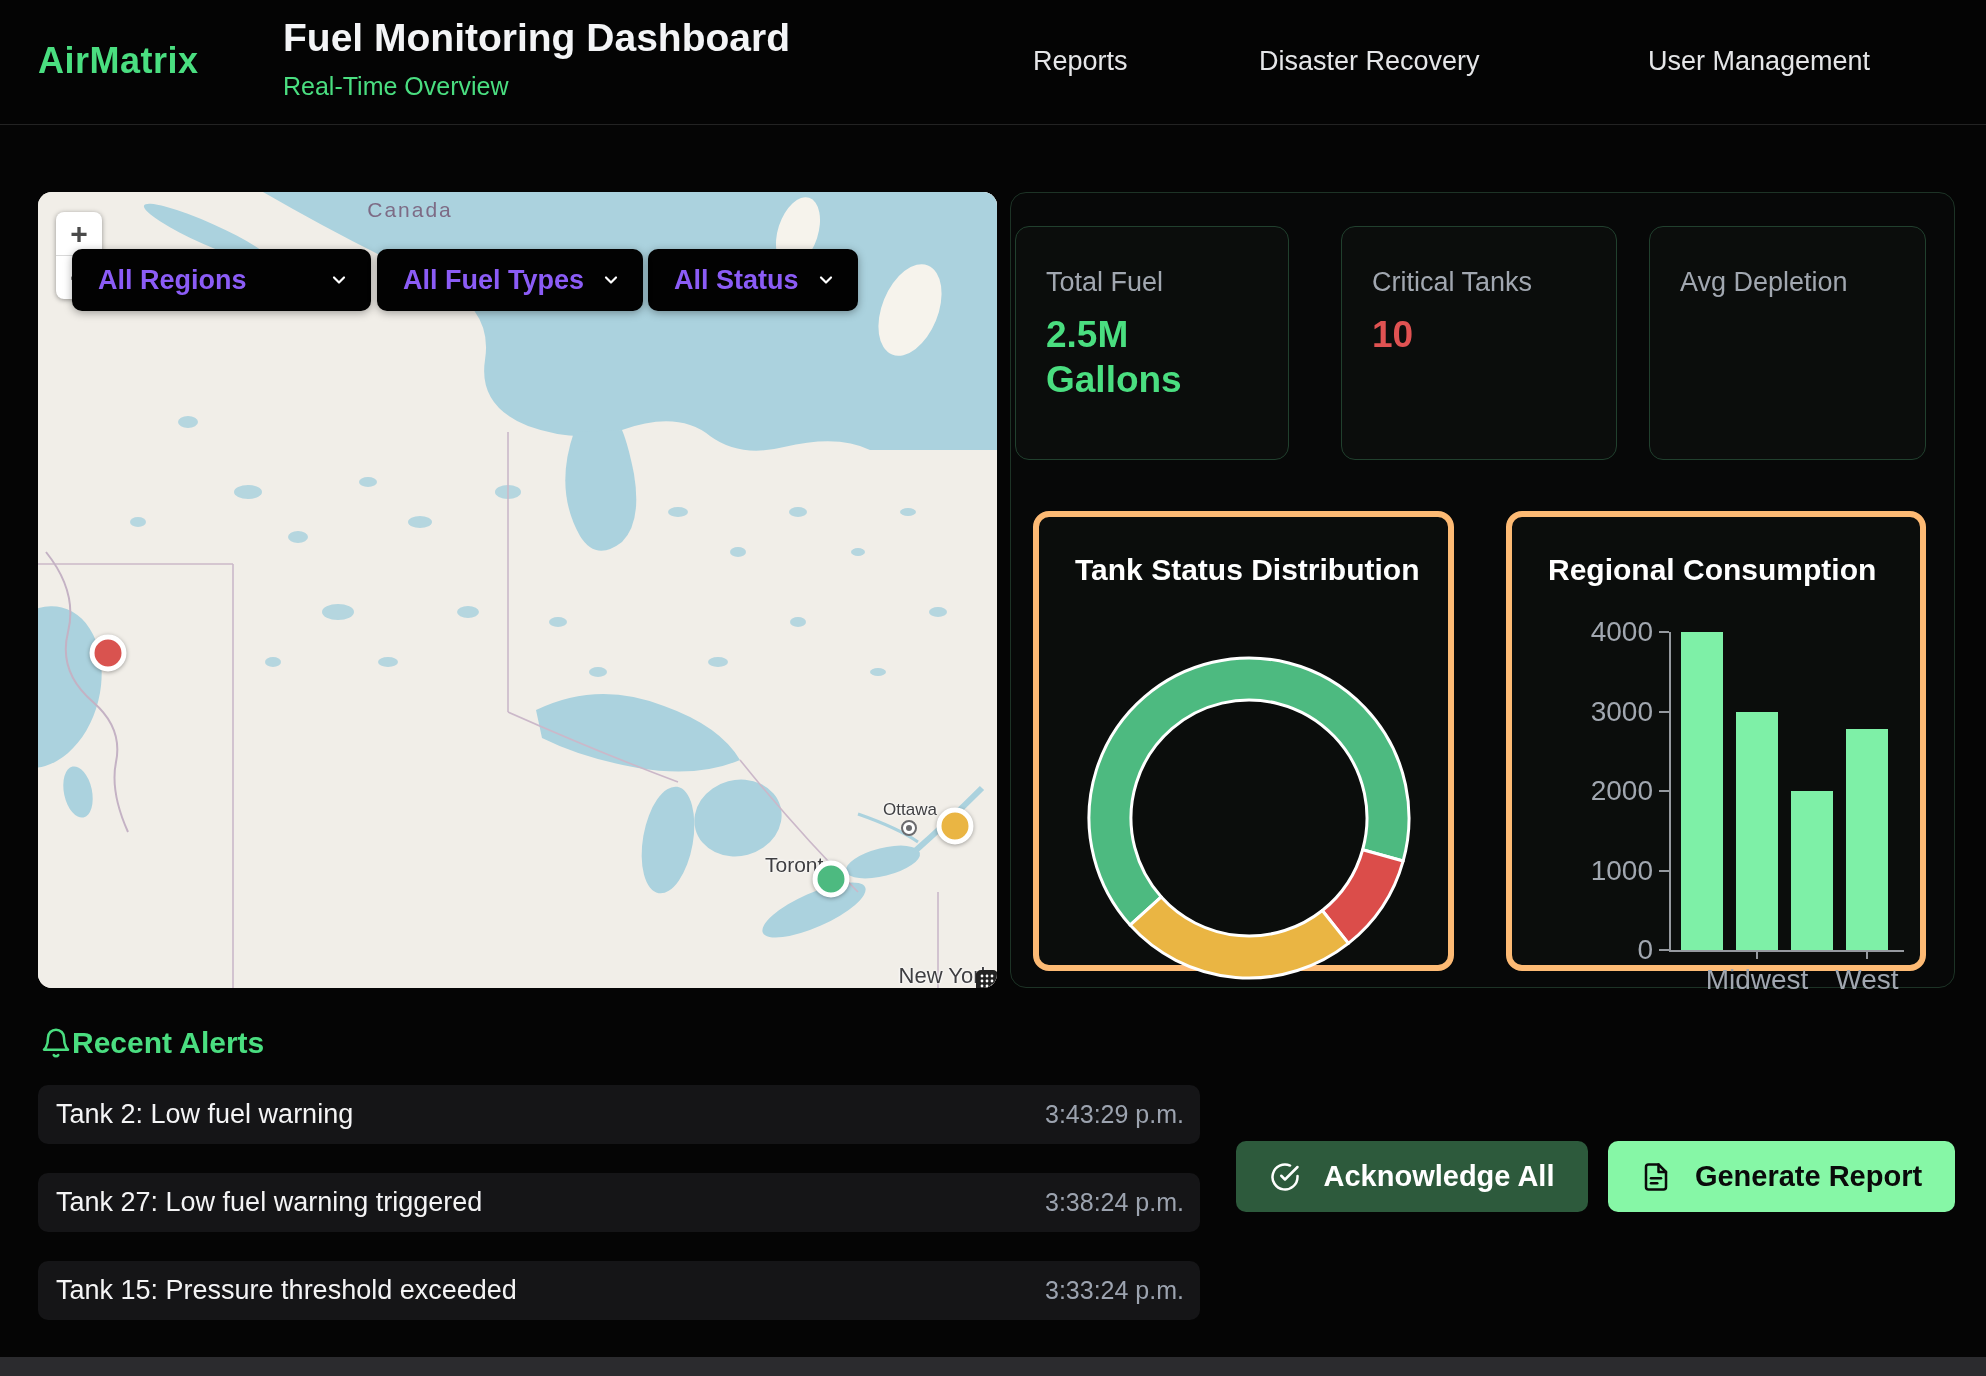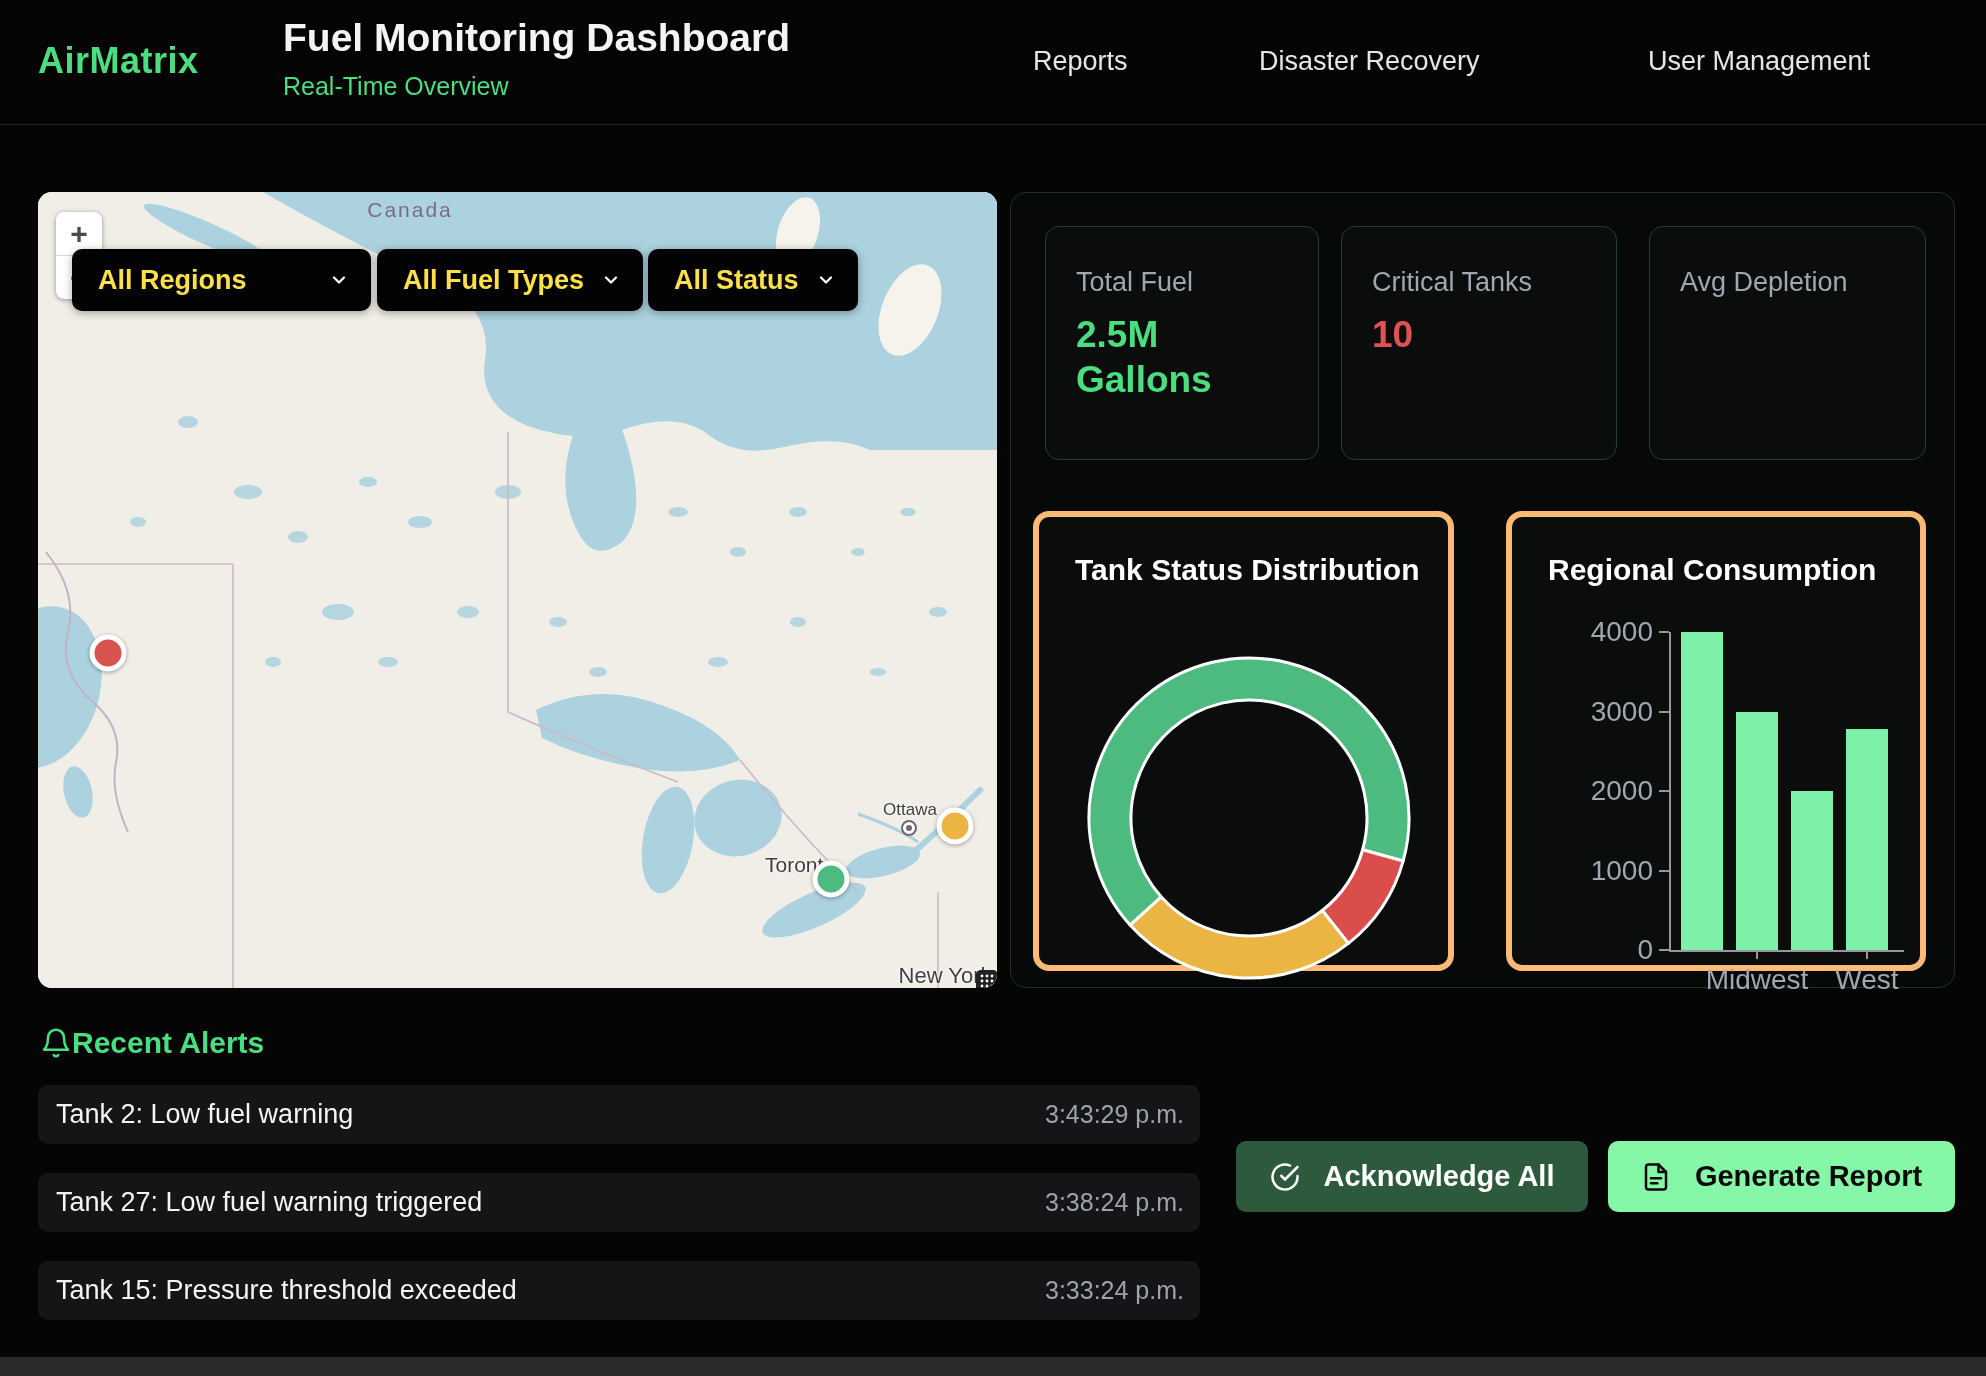--- a/index.html
+++ b/index.html
@@ -21,35 +21,35 @@
   .map-city{position:absolute;transform:translate(-50%,-50%);font-size:20px;color:#3f3f42;text-shadow:0 0 3px #fff,0 0 3px #fff;white-space:nowrap;}
   .city-ottawa{left:872px;top:618px;font-size:17px;}
   .city-toronto{left:762px;top:673px;font-size:21px;}
   .city-newyork{left:907px;top:784px;font-size:22px;}
   .town-symbol{position:absolute;left:871px;top:636px;transform:translate(-50%,-50%);width:12px;height:12px;border:2px solid #6b6b6e;border-radius:50%;background:#fff;box-shadow:inset 0 0 0 2px #fff;}
   .town-symbol::after{content:"";position:absolute;left:3px;top:3px;width:6px;height:6px;border-radius:50%;background:#6b6b6e;}
   .zoom-control{position:absolute;left:18px;top:20px;width:46px;background:#fff;border-radius:8px;box-shadow:0 1px 5px rgba(0,0,0,.4);overflow:hidden;}
   .zoom-btn{width:46px;height:43px;display:flex;align-items:center;justify-content:center;font-size:30px;font-weight:700;color:#4a4a4a;cursor:pointer;}
   .zoom-btn + .zoom-btn{border-top:1px solid #d9d9d9;}
   .map-filter{position:absolute;top:57px;height:62px;background:#020202;border-radius:10px;display:flex;align-items:center;justify-content:space-between;padding:0 22px 0 26px;box-sizing:border-box;cursor:pointer;box-shadow:0 2px 8px rgba(0,0,0,.35);}
-  .map-filter .flabel{color:#fde047;font-size:27px;font-weight:600;}
+  .map-filter .flabel{color:#8b5cf6;font-size:27px;font-weight:600;}
   .filter-regions{left:34px;width:299px;}
   .filter-fuel{left:339px;width:266px;}
   .filter-status{left:610px;width:210px;}
   .chev{width:20px;height:20px;flex:0 0 auto;margin-left:14px;}
   .marker{position:absolute;width:27px;height:27px;border-radius:50%;border:5px solid #fff;transform:translate(-50%,-50%);box-shadow:0 1px 4px rgba(0,0,0,.35);cursor:pointer;}
   .marker-critical{left:70px;top:461px;background:#d9534f;}
   .marker-warning{left:917px;top:634px;background:#eab543;}
   .marker-normal{left:793px;top:687px;background:#4dba80;}
   .grip-handle{position:absolute;left:938px;top:778px;width:22px;height:22px;background:#222;border-radius:5px;display:flex;align-items:center;justify-content:center;cursor:grab;}
 
   
   .right-panel{position:absolute;left:1010px;top:192px;width:945px;height:796px;border:1px solid #1d3326;border-radius:16px;box-sizing:border-box;background:#070808;}
   .stat-card{position:absolute;top:33px;height:234px;background:#0b0d0c;border:1px solid #21402e;border-radius:14px;box-sizing:border-box;padding:40px 30px;}
-  .stat-1{left:34px;width:274px;} .stat-2{left:330px;width:276px;} .stat-3{left:638px;width:277px;}
+  .stat-1{left:4px;width:274px;} .stat-2{left:330px;width:276px;} .stat-3{left:638px;width:277px;}
   .stat-label{font-size:27px;color:#a1a7b0;margin-bottom:14px;}
   .stat-value{font-size:37px;font-weight:700;line-height:1.22;max-width:196px;overflow-wrap:anywhere;}
   .stat-green{color:#4ade80;} .stat-red{color:#e05252;} .stat-yellow{color:#e8b93d;}
 
   .chart-card{position:absolute;top:318px;height:460px;background:#0b0d0c;border:6px solid #fdba74;border-radius:16px;box-sizing:border-box;}
   .card-donut{left:22px;width:421px;}
   .card-bars{left:495px;width:420px;}
   .chart-title{position:absolute;left:36px;top:36px;font-size:30px;font-weight:700;color:#fff;}
   .donut-svg{position:absolute;left:42px;top:133px;}
 

